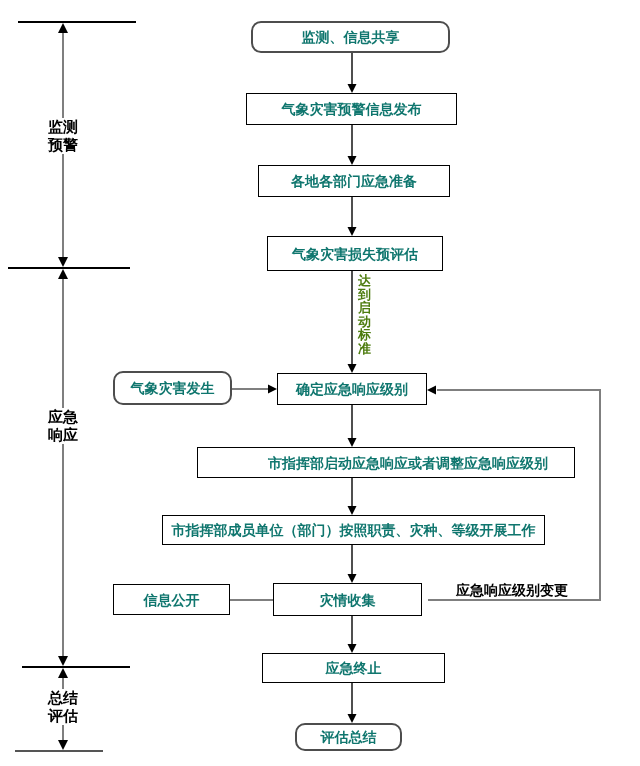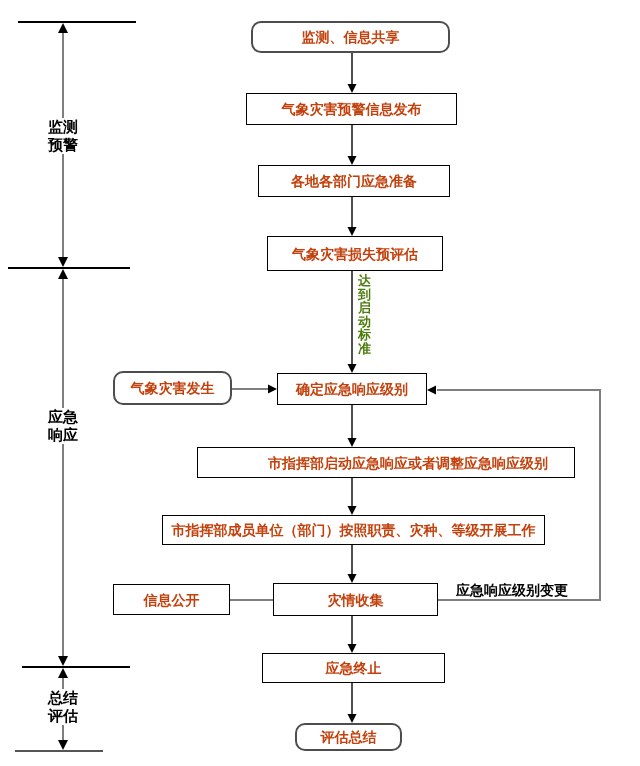--- a/index.html
+++ b/index.html
@@ -19,21 +19,21 @@
   .node {
     position: absolute;
     box-sizing: border-box;
     background: #ffffff;
     border: 1.5px solid #000000;
     display: flex;
     align-items: center;
     justify-content: center;
     font-weight: bold;
     font-size: 14px;
-    color: #c2410c;
+    color: #0f766e;
     text-align: center;
     white-space: nowrap;
     line-height: 1;
   }
   .node.rounded {
     border: 2px solid #4d4d4d;
     border-radius: 10px;
   }
   .phase-label {
     position: absolute;
@@ -144,21 +144,21 @@
   <div class="node rounded" style="left:113px; top:371px; width:119px; height:34px;">气象灾害发生</div>
 
   <div class="node" style="left:277px; top:373px; width:150px; height:32px;">确定应急响应级别</div>
 
   <div class="node" style="left:197px; top:447px; width:378px; height:31px;padding-left:44px;">市指挥部启动应急响应或者调整应急响应级别</div>
 
   <div class="node" style="left:162px; top:515px; width:383px; height:30px;">市指挥部成员单位（部门）按照职责、灾种、等级开展工作</div>
 
   <div class="node" style="left:113px; top:584px; width:117px; height:31px;">信息公开</div>
 
-  <div class="node" style="left:273px; top:583px; width:165px; height:33px;">灾情收集</div>
+  <div class="node" style="left:273px; top:583px; width:149px; height:33px;">灾情收集</div>
 
   <div class="edge-label" style="left:456px; top:582px;">应急响应级别变更</div>
 
   <div class="node" style="left:262px; top:653px; width:183px; height:30px;">应急终止</div>
 
   <div class="node rounded" style="left:295px; top:723px; width:107px; height:28px;">评估总结</div>
 
 </div>
 
 </body></html>

